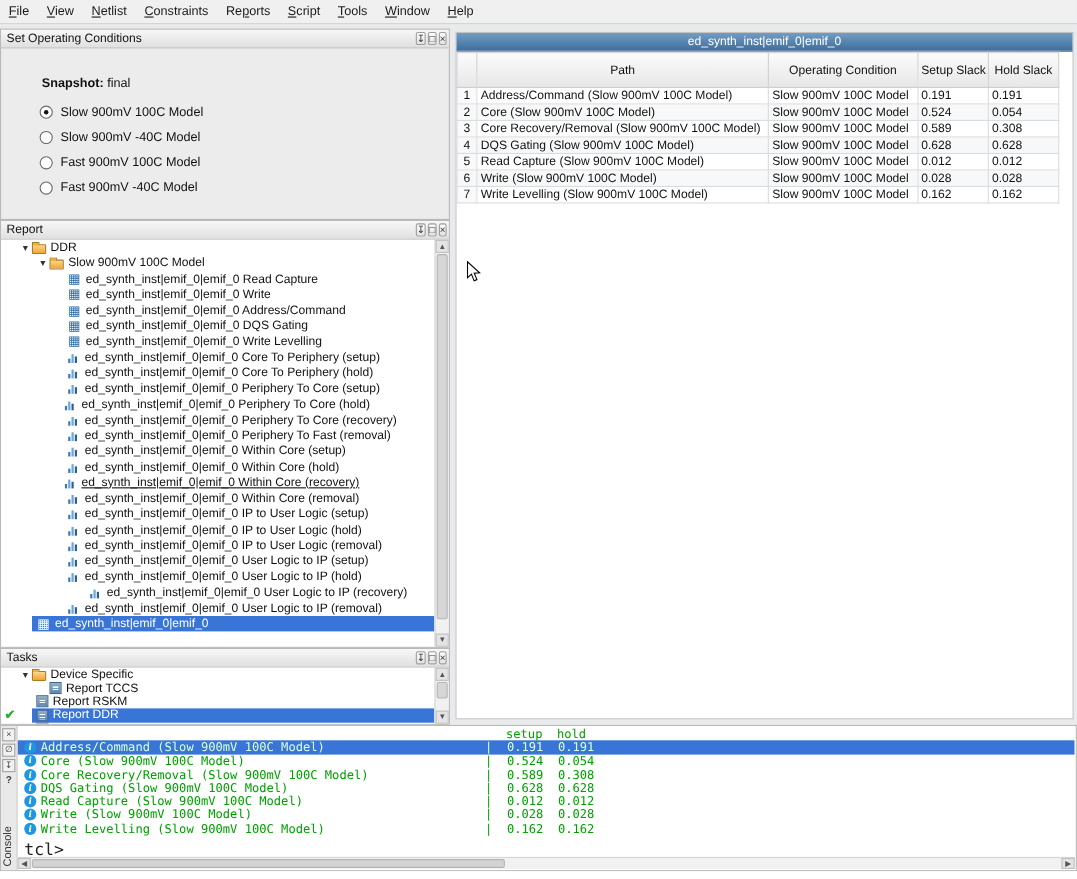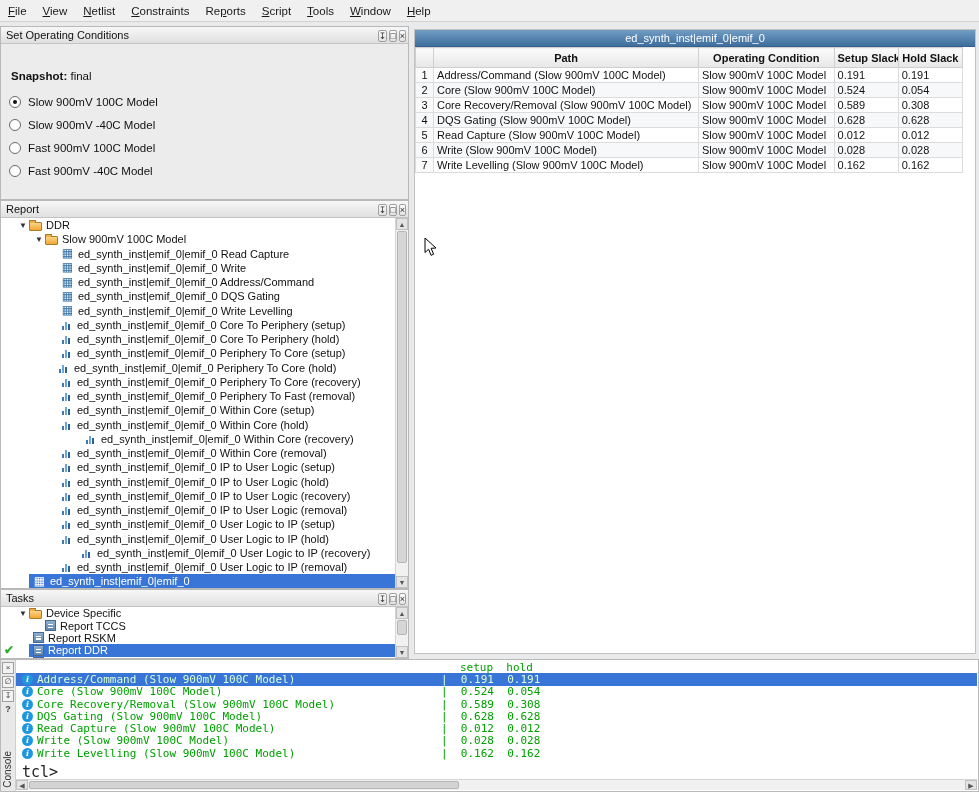--- a/index.html
+++ b/index.html
@@ -16,35 +16,35 @@
   
   .panel{position:absolute;background:#ececec;border:1px solid #b9b9b9;overflow:hidden;}
   .ptitle{height:17px;background:linear-gradient(#f7f7f7,#e0e0e0);border-bottom:1px solid #c4c4c4;
     display:flex;align-items:center;padding:0 2px 0 5px;font-size:11px;color:#111;}
   .ptitle-text{flex:1;white-space:nowrap;}
   .pbtn{width:13px;height:13px;border:1px solid #9f9f9f;background:linear-gradient(#fcfcfc,#e2e2e2);
     font-size:9px;line-height:11px;text-align:center;margin-left:2px;color:#333;border-radius:2px;flex:none;}
 
   
   .oc-panel{top:26px;left:0;width:409px;height:174px;}
-  .oc-body{font-size:11.5px;color:#111;}
+  .oc-body{font-size:11.5px;color:#111;padding-left:27px;}
   .snapshot-line{margin:26px 0 0 10px;}
   .snapshot-line .b{font-weight:bold;}
   .radio-list{margin:8px 0 0 8px;}
   .radio-row{display:flex;align-items:center;height:23px;gap:7px;cursor:default;}
   .radio{width:12px;height:12px;border:1px solid #6a6a6a;border-radius:50%;background:#fdfdfd;position:relative;flex:none;}
   .radio.sel::after{content:"";position:absolute;left:3px;top:3px;width:4px;height:4px;border-radius:50%;background:#111;}
 
   
   .right-host{position:absolute;left:414px;top:29px;width:562px;height:625px;background:#fff;border:1px solid #c2c2c2;}
   .blue-title{height:17px;background:linear-gradient(#719dc4,#3f6e9d);color:#fff;font-size:11px;
     text-align:center;line-height:17px;border-bottom:1px solid #35608c;}
   .sumtable{border-collapse:collapse;font-size:11px;width:548px;table-layout:fixed;color:#111;}
-  .sumtable th{background:linear-gradient(#fbfbfb,#e7e7e7);border:1px solid #cfcfcf;font-weight:bold;
-    height:20px;padding:0 3px;overflow:hidden;white-space:nowrap;}
+  .sumtable th{background:linear-gradient(#fbfbfb,#e7e7e7);border:1px solid #cfcfcf;font-weight:normal;
+    height:32px;padding:0 3px;overflow:hidden;white-space:nowrap;}
   .sumtable td{border:1px solid #dcdcdc;height:15px;padding:0 3px;overflow:hidden;white-space:nowrap;}
   .sumtable tbody tr:nth-child(even) td{background:#f6f8f9;}
   .sumtable td.numcol{text-align:center;background:#fafafa;}
 
   
   .tree-body{position:absolute;top:17px;left:0;right:13px;bottom:0;background:#fff;overflow:hidden;font-size:11px;}
   .trow2{display:flex;align-items:center;white-space:nowrap;position:relative;cursor:default;color:#111;}
   .report-panel .trow2{height:14.25px;}
   .tasks-panel .trow2{height:12.4px;}
   .arrow{width:12px;font-size:8px;color:#333;text-align:center;flex:none;}
@@ -303,44 +303,39 @@
         <div class="trow2" style="padding-left: 48px;">
           <span class="spacer"></span>
           <span class="ticon i-histogram"></span>
           <span class="tlabel">ed_synth_inst|emif_0|emif_0 Within Core (setup)</span>
         </div>
         <div class="trow2" style="padding-left: 48px;">
           <span class="spacer"></span>
           <span class="ticon i-histogram"></span>
           <span class="tlabel">ed_synth_inst|emif_0|emif_0 Within Core (hold)</span>
         </div>
-        <div class="trow2" style="padding-left: 72px;">
+        <div class="trow2" style="padding-left: 45px; text-decoration: underline;">
           <span class="spacer"></span>
           <span class="ticon i-histogram"></span>
           <span class="tlabel">ed_synth_inst|emif_0|emif_0 Within Core (recovery)</span>
         </div>
         <div class="trow2" style="padding-left: 48px;">
           <span class="spacer"></span>
           <span class="ticon i-histogram"></span>
           <span class="tlabel">ed_synth_inst|emif_0|emif_0 Within Core (removal)</span>
         </div>
         <div class="trow2" style="padding-left: 48px;">
           <span class="spacer"></span>
           <span class="ticon i-histogram"></span>
           <span class="tlabel">ed_synth_inst|emif_0|emif_0 IP to User Logic (setup)</span>
         </div>
         <div class="trow2" style="padding-left: 48px;">
           <span class="spacer"></span>
           <span class="ticon i-histogram"></span>
           <span class="tlabel">ed_synth_inst|emif_0|emif_0 IP to User Logic (hold)</span>
-        </div>
-        <div class="trow2" style="padding-left: 48px;">
-          <span class="spacer"></span>
-          <span class="ticon i-histogram"></span>
-          <span class="tlabel">ed_synth_inst|emif_0|emif_0 IP to User Logic (recovery)</span>
         </div>
         <div class="trow2" style="padding-left: 48px;">
           <span class="spacer"></span>
           <span class="ticon i-histogram"></span>
           <span class="tlabel">ed_synth_inst|emif_0|emif_0 IP to User Logic (removal)</span>
         </div>
         <div class="trow2" style="padding-left: 48px;">
           <span class="spacer"></span>
           <span class="ticon i-histogram"></span>
           <span class="tlabel">ed_synth_inst|emif_0|emif_0 User Logic to IP (setup)</span>

